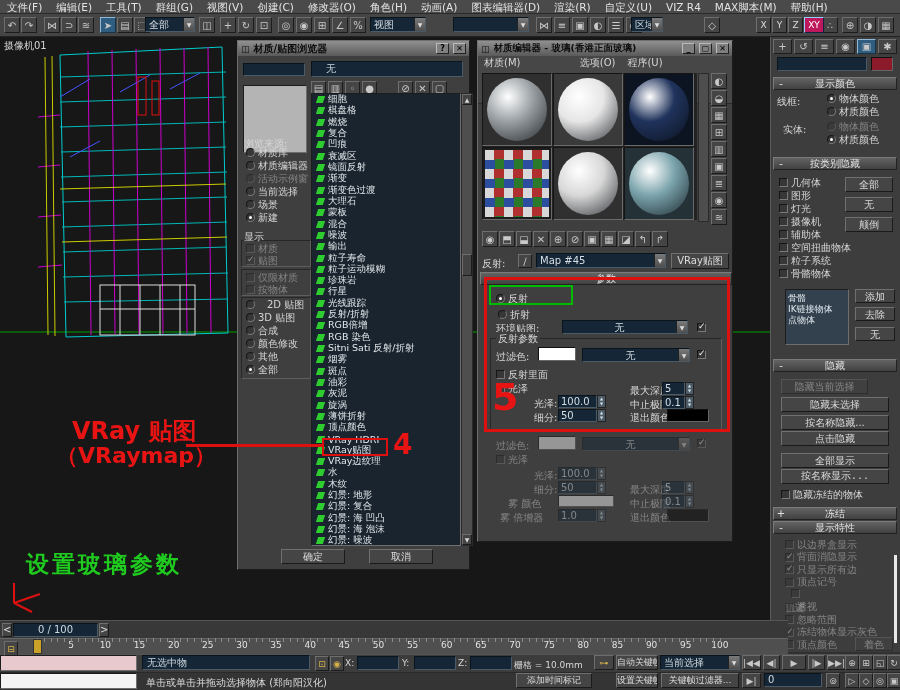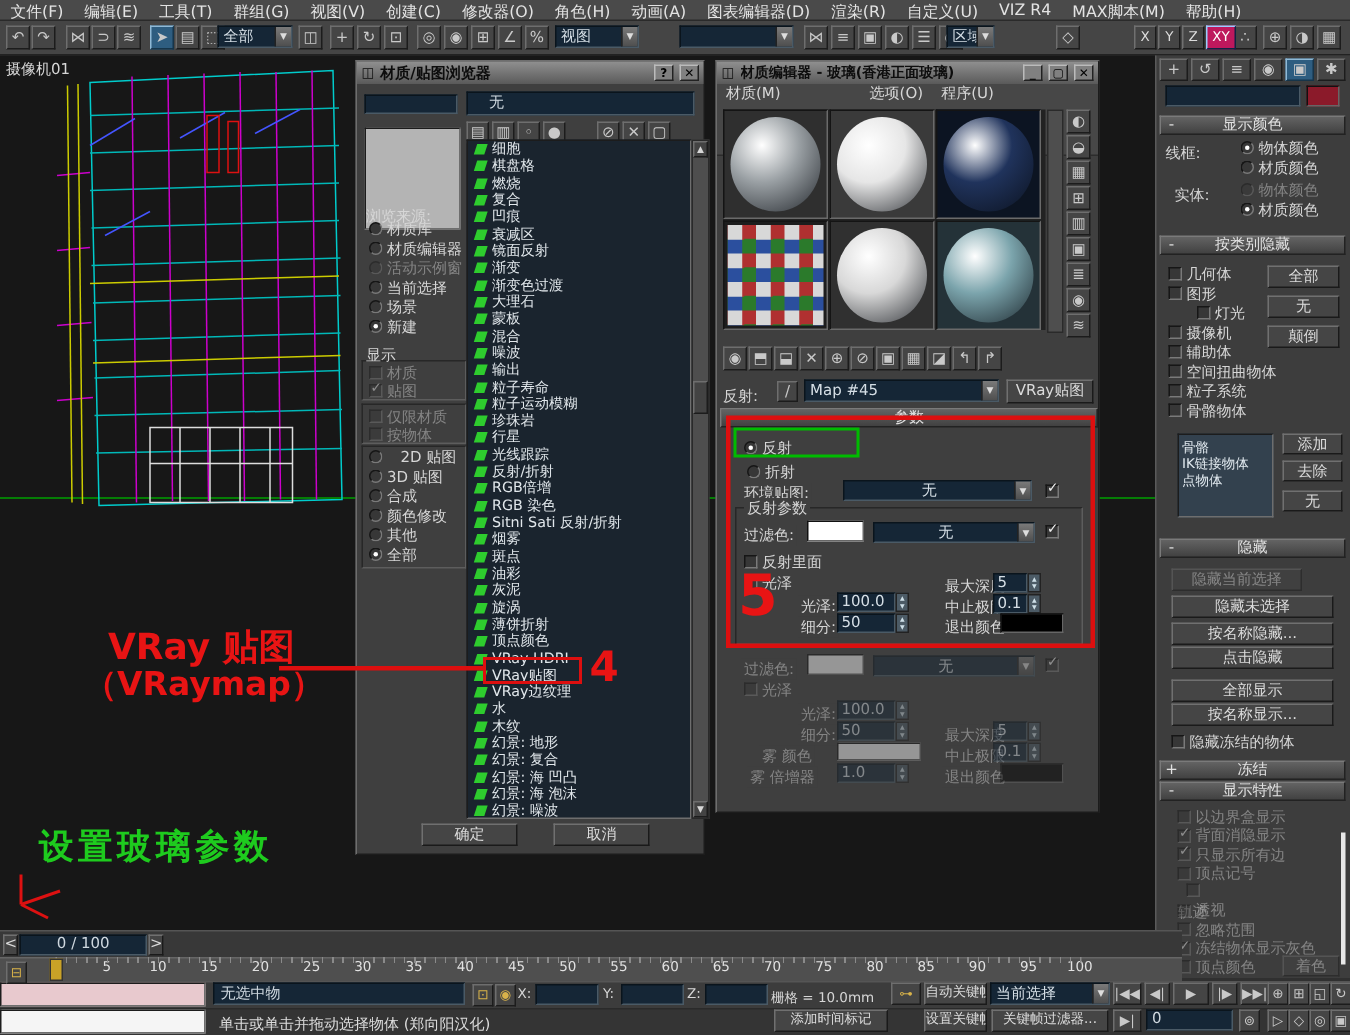--- a/index.html
+++ b/index.html
@@ -718,21 +718,21 @@
   <div>
 
   <span class="chkrow" style="left: 8px; top: 140px;">
         <i class="chk"></i>
         <i>几何体</i>
       </span>
       <span class="chkrow" style="left: 8px; top: 153px;">
         <i class="chk"></i>
         <i>图形</i>
       </span>
-      <span class="chkrow" style="left: 8px; top: 166px; margin-left: 19px;">
+      <span class="chkrow" style="left: 8px; top: 166px;">
         <i class="chk"></i>
         <i>灯光</i>
       </span>
       <span class="chkrow" style="left: 8px; top: 179px;">
         <i class="chk"></i>
         <i>摄像机</i>
       </span>
       <span class="chkrow" style="left: 8px; top: 192px;">
         <i class="chk"></i>
         <i>辅助体</i>
@@ -772,21 +772,21 @@
   <div class="rollb" style="left:2px;top:322px;width:124px">
     <span class="sg">-</span><span>隐藏</span>
   </div>
   <div>
 
   <span class="abs btn dis" style="height: 15px; left: 10px; top: 342px; width: 87px;">隐藏当前选择</span>
       <span class="abs btn" style="height: 15px; left: 10px; top: 360px; width: 108px;">隐藏未选择</span>
       <span class="abs btn" style="height: 15px; left: 10px; top: 378px; width: 108px;">按名称隐藏...</span>
       <span class="abs btn" style="height: 15px; left: 10px; top: 394px; width: 108px;">点击隐藏</span>
       <span class="abs btn" style="height: 15px; left: 10px; top: 416px; width: 108px;">全部显示</span>
-      <span class="abs btn" style="height: 15px; left: 10px; top: 432px; width: 108px;">按名称显示...</span>
+      <span class="abs btn" style="height: 15px; left: 10px; top: 432px; width: 108px; font-family: Liberation Mono, monospace;">按名称显示...</span>
     </div>
   <span class="chkrow" style="left:10px;top:452px">
       <i class="chk"></i>
       <i>隐藏冻结的物体</i>
     </span>
 
   <div class="rollb" style="left:2px;top:470px;width:124px">
     <span class="sg">+</span><span>冻结</span>
   </div>
   <div class="rollb" style="left:2px;top:484px;width:124px">

